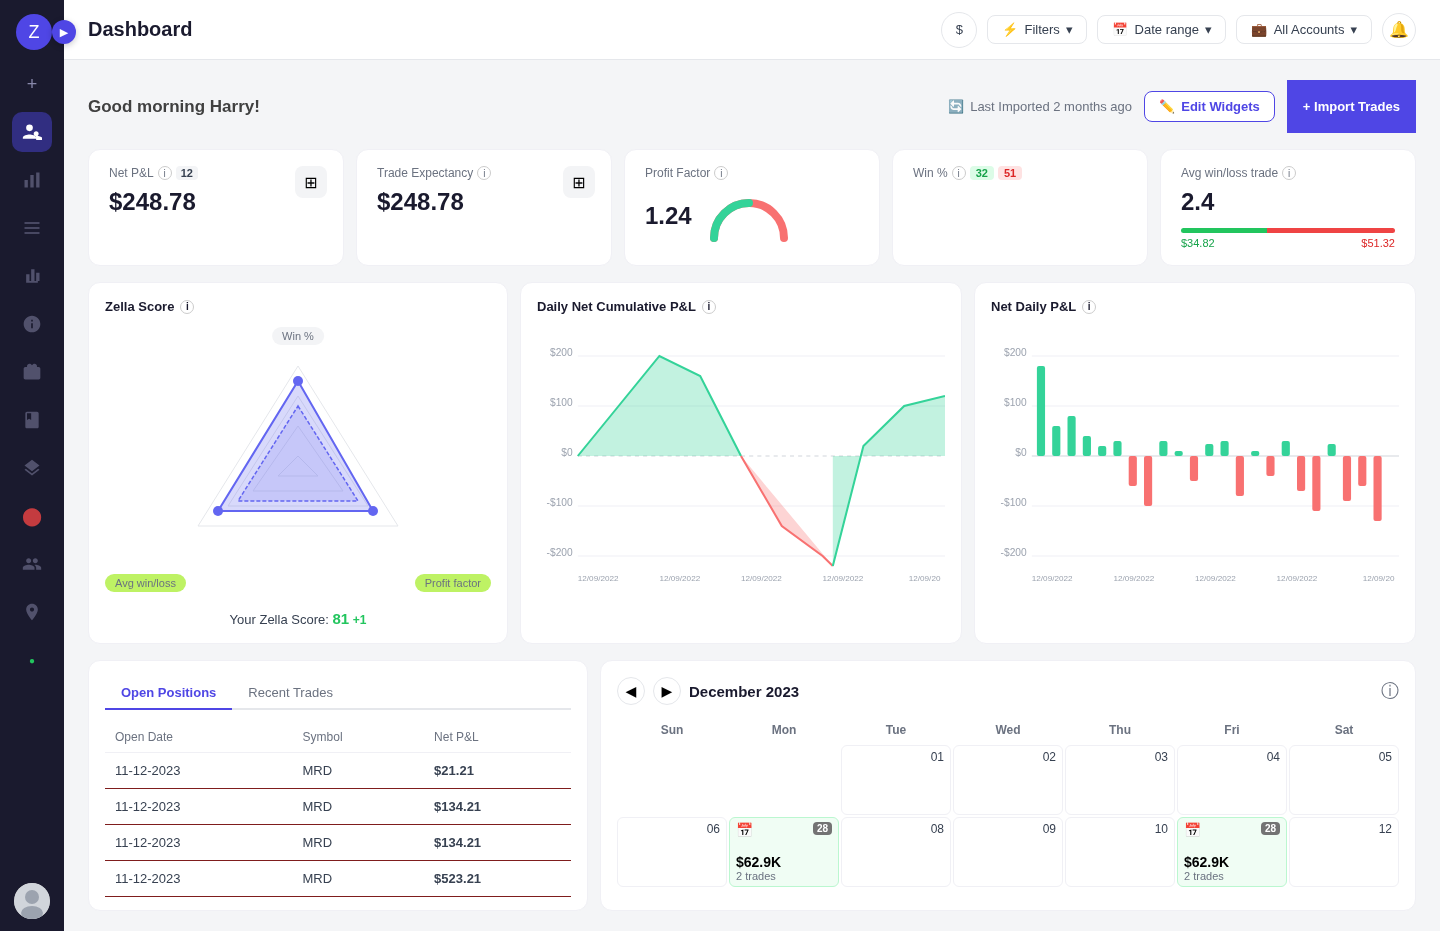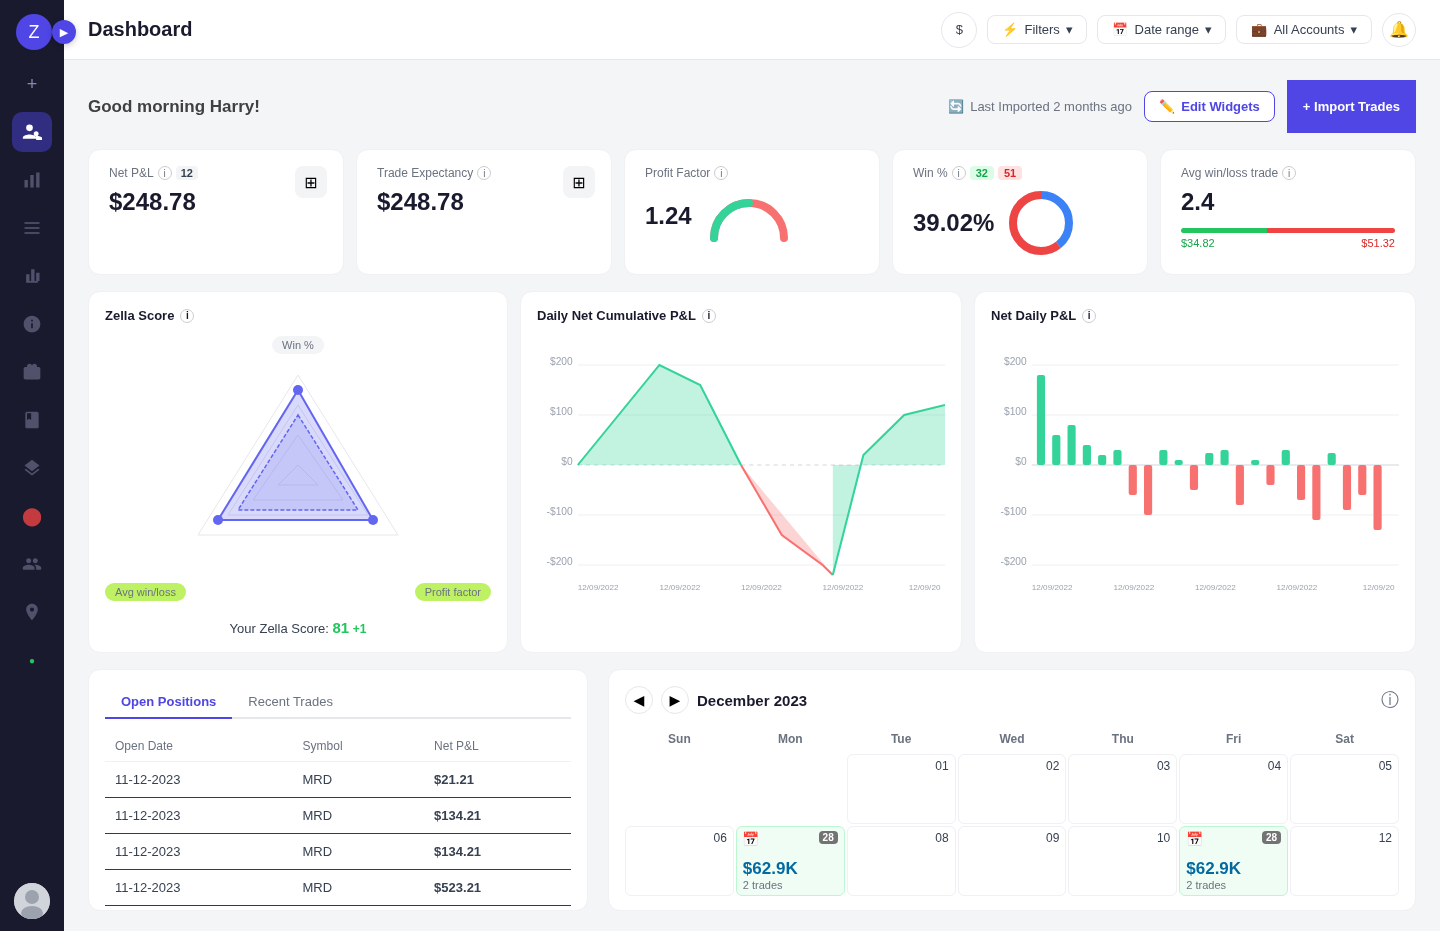--- a/index.html
+++ b/index.html
@@ -98,21 +98,21 @@
     
     .radar-card { width: 420px; flex-shrink:0; }
     .radar-wrap { position:relative; display:flex; align-items:center; justify-content:center; height:240px; }
     .radar-labels { display:flex; justify-content:space-between; align-items:center; margin-top:8px; }
     .radar-label { font-size:11px; color:#6b7280; background:#bef264; border-radius:20px; padding:3px 10px; }
     .zella-score-line { text-align:center; font-size:13px; color:#374151; margin-top:18px; }
     .zella-score-val { color:#22c55e; font-weight:700; font-size:15px; }
     .zella-score-delta { color:#22c55e; font-size:12px; font-weight:600; }
 
     
-    .bottom-row { display:flex; gap:20px; flex: 1; min-height: 0; }
+    .bottom-row { display:flex; gap:12px; flex: 1; min-height: 0; }
 
     
     .positions-card { width: 500px; background:#fff; border-radius:12px; padding:16px; border:1px solid #f0f0f5; flex-shrink:0; }
     .tabs { display:flex; gap:0; border-bottom:2px solid #e5e7eb; margin-bottom:12px; }
     .tab { padding:8px 16px; font-size:13px; font-weight:500; color:#6b7280; cursor:pointer; border-bottom:2px solid transparent; margin-bottom:-2px; }
     .tab.active { color:#4f46e5; border-bottom-color:#4f46e5; font-weight:700; }
     .positions-table { width:100%; border-collapse:collapse; font-size:13px; }
     .positions-table th { text-align:left; padding:8px 10px; color:#6b7280; font-weight:500; font-size:12px; border-bottom:1px solid #f0f0f5; }
     .positions-table td { padding:10px 10px; color:#374151; border-bottom:1px solid #7f1d1d; }
     .pnl-green { color:#16a34a; font-weight:600; }
@@ -126,21 +126,21 @@
     .cal-info { font-size:18px; color:#6b7280; cursor:pointer; }
     .cal-grid { display:grid; grid-template-columns: repeat(7, 1fr); gap:2px; }
     .cal-header-cell { text-align:center; font-size:12px; font-weight:600; color:#6b7280; padding:6px 0; }
     .cal-cell {
       min-height: 70px; border:1px solid #f0f0f5; border-radius:6px;
       display:flex; flex-direction:column; padding:4px 6px; font-size:12px; position:relative;
     }
     .cal-cell.empty { background:#fff; border-color:transparent; }
     .cal-cell.highlight { background:#f0fdf4; border-color:#bbf7d0; }
     .cal-day { font-size:12px; color:#374151; font-weight:500; align-self:flex-end; }
-    .cal-amount { font-size:17px; font-weight:700; color:#0369a1; margin-top:4px; }
+    .cal-amount { font-size:14px; font-weight:700; color:#000000; margin-top:4px; }
     .cal-trades { font-size:11px; color:#6b7280; }
     .cal-icon { font-size:14px; position:absolute; top:4px; left:6px; }
     .cal-badge { position:absolute; top:4px; right:6px; background:#737373; color:#fff; font-size:10px; font-weight:700; border-radius:4px; padding:1px 4px; }
   </style>
 </head>
 <body>
 
 <div class="sidebar">
   <div class="sidebar-logo">
     <svg viewBox="0 0 40 40" width="40" height="40">
@@ -305,29 +305,20 @@
           </svg>
         </div>
       </div>
 
       <div class="metric-card">
         <div class="metric-label">
           <span>Win %</span>
           <span style="width:14px;height:14px;border-radius:50%;border:1px solid #ccc;display:inline-flex;align-items:center;justify-content:center;font-size:10px;">i</span>
           <span class="win-badge-green">32</span>
           <span class="win-badge-red">51</span>
-        </div>
-        <div class="gauge-wrap">
-          <div class="metric-value">39.02%</div>
-
-          <svg width="70" height="70" viewBox="0 0 70 70">
-            <circle cx="35" cy="35" r="28" fill="none" stroke="#e5e7eb" stroke-width="8"></circle>
-            <circle cx="35" cy="35" r="28" fill="none" stroke="#3b82f6" stroke-width="8" stroke-dasharray="69 107" stroke-dashoffset="0" transform="rotate(-90 35 35)"></circle>
-            <circle cx="35" cy="35" r="28" fill="none" stroke="#ef4444" stroke-width="8" stroke-dasharray="107 69" stroke-dashoffset="-69" transform="rotate(-90 35 35)"></circle>
-          </svg>
         </div>
       </div>
 
       <div class="metric-card">
         <div class="metric-label">
           <span>Avg win/loss trade</span>
           <span style="width:14px;height:14px;border-radius:50%;border:1px solid #ccc;display:inline-flex;align-items:center;justify-content:center;font-size:10px;">i</span>
         </div>
         <div class="metric-value">2.4</div>
         <div class="avg-bar-wrap">

